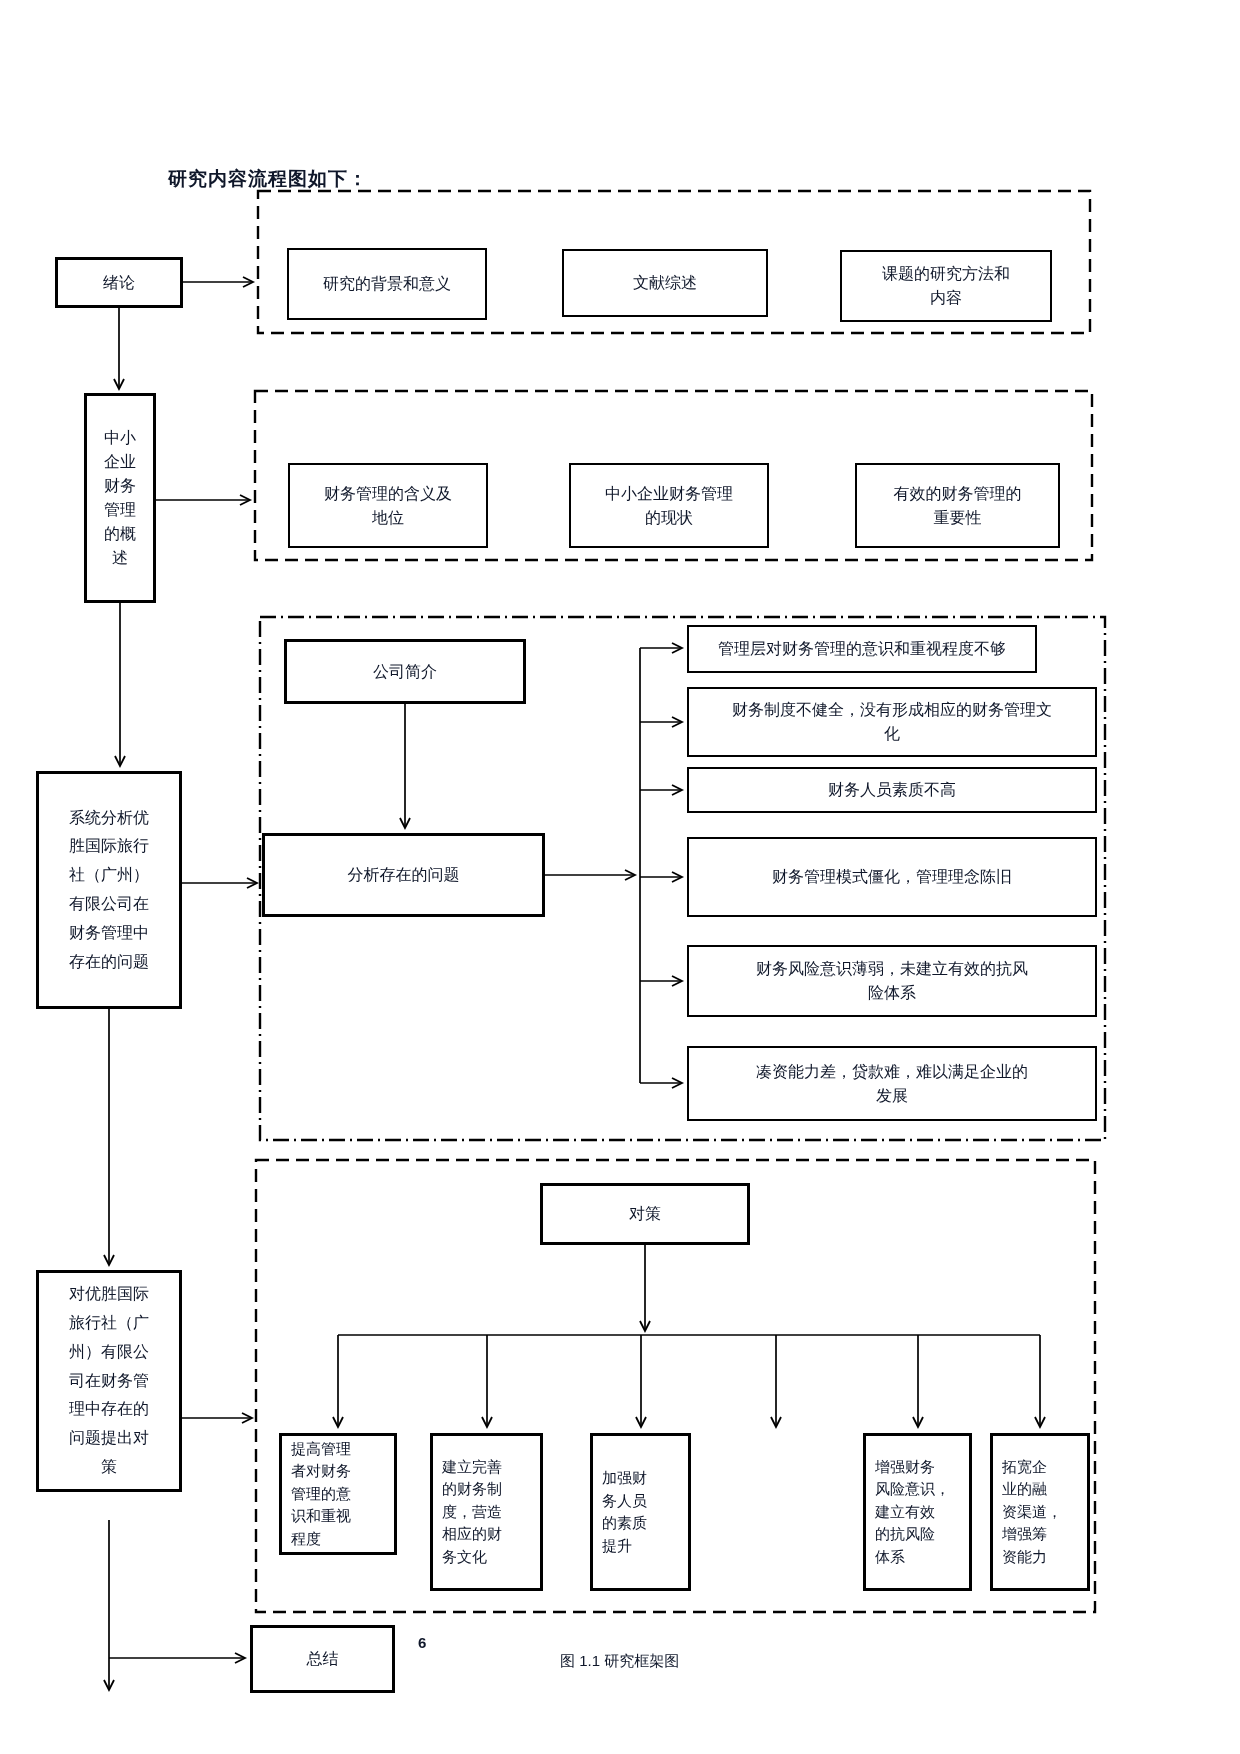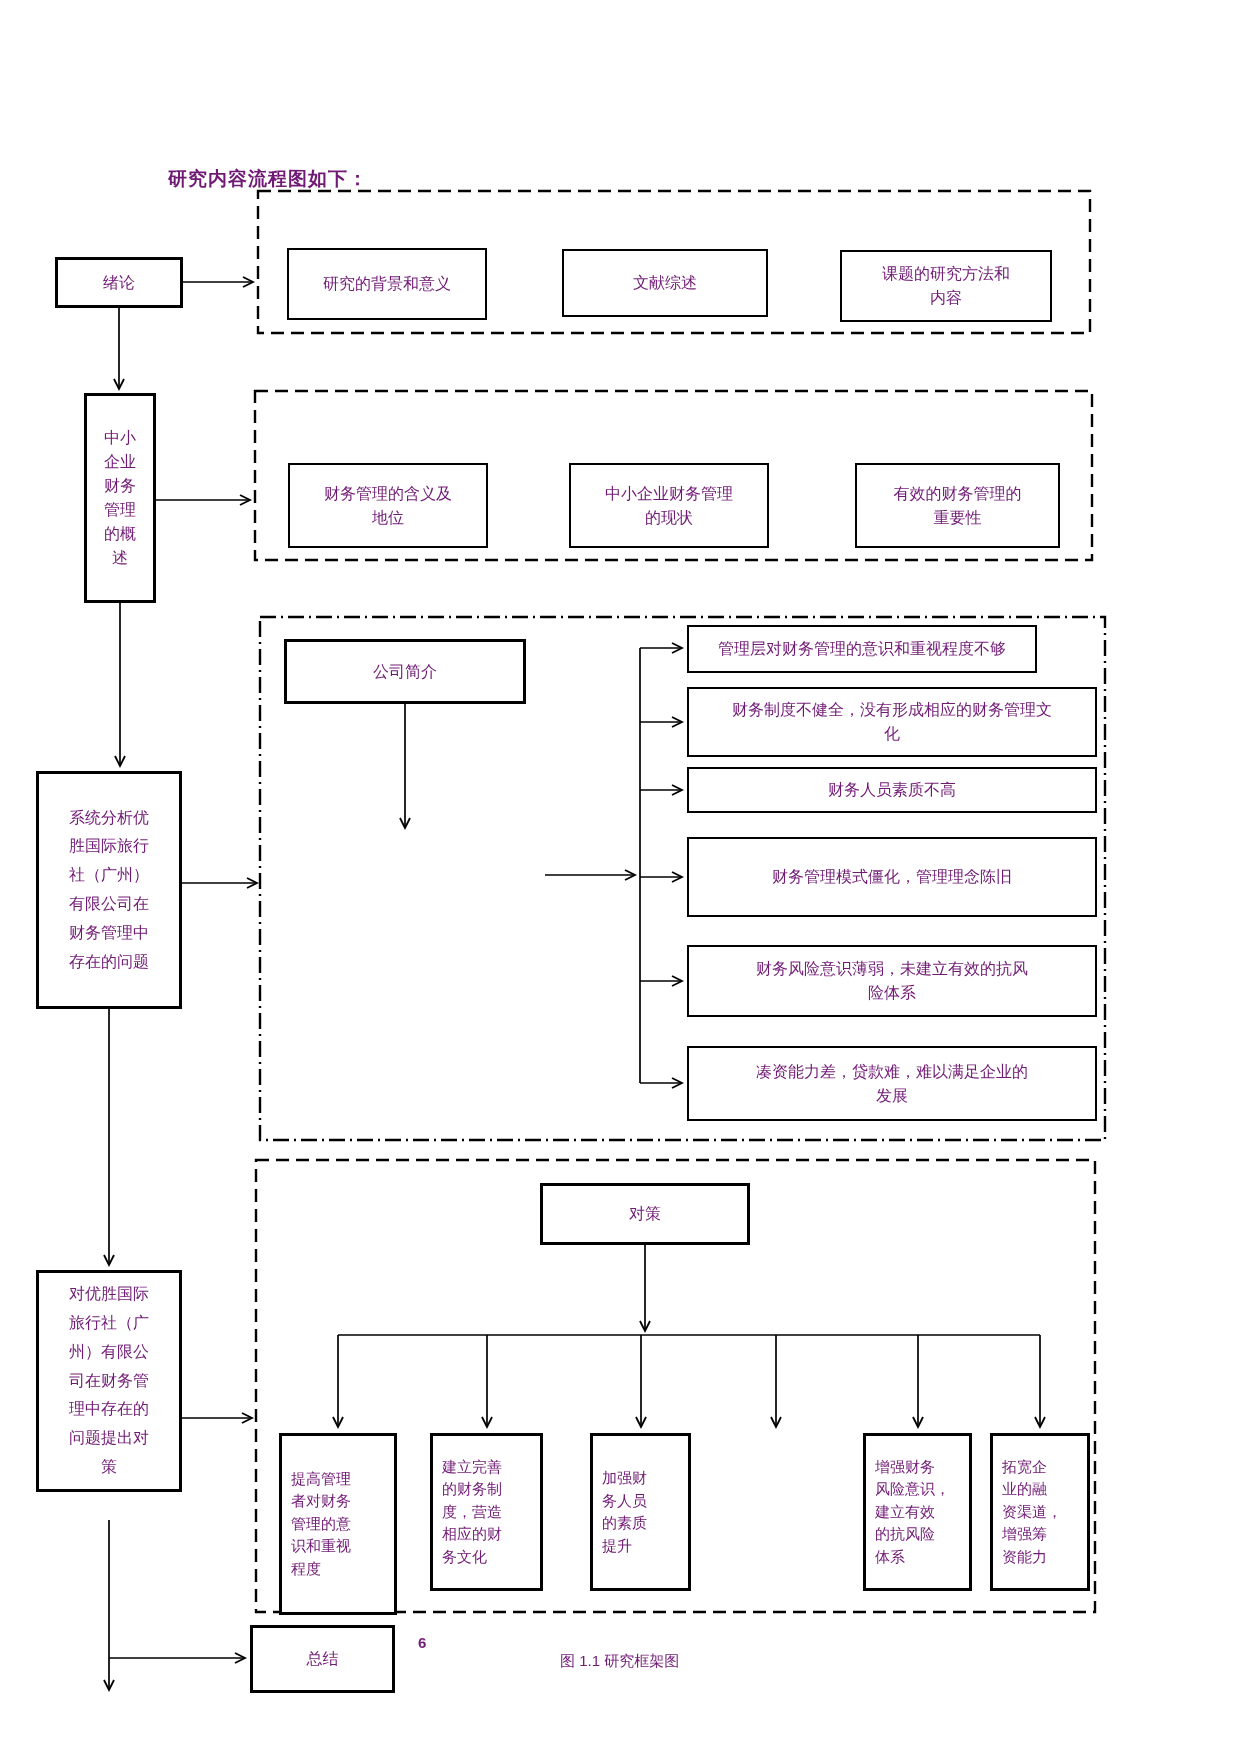--- a/index.html
+++ b/index.html
@@ -1,21 +1,21 @@
 <!DOCTYPE html>
 <html><head>
 <meta charset="utf-8">
 <style>
   html,body{margin:0;padding:0;background:#fff;}
   .canvas{
     position:relative;
     width:1240px;height:1754px;
     background:#fff;
     font-family:"Liberation Sans", sans-serif;
-    color:#701a75;
+    color:#0f172a;
     overflow:hidden;
   }
   .wires{position:absolute;left:0;top:0;width:1240px;height:1754px;}
   .box{
     position:absolute;
     box-sizing:border-box;
     background:#fff;
     border:2px solid #000;
     display:flex;
     align-items:center;
@@ -143,34 +143,35 @@
 内容</div>
 
   <div class="box" style="left:288px;top:463px;width:200px;height:85px">财务管理的含义及
 地位</div>
   <div class="box" style="left:569px;top:463px;width:200px;height:85px">中小企业财务管理
 的现状</div>
   <div class="box" style="left:855px;top:463px;width:205px;height:85px">有效的财务管理的
 重要性</div>
 
   <div class="box thick" style="left:284px;top:639px;width:242px;height:65px">公司简介</div>
+  <div class="box thick" style="left:262px;top:833px;width:283px;height:84px">分析存在的问题</div>
 
   <div class="box" style="left:687px;top:625px;width:350px;height:48px">管理层对财务管理的意识和重视程度不够</div>
   <div class="box" style="left:687px;top:687px;width:410px;height:70px">财务制度不健全，没有形成相应的财务管理文
 化</div>
   <div class="box" style="left:687px;top:767px;width:410px;height:46px">财务人员素质不高</div>
   <div class="box" style="left:687px;top:837px;width:410px;height:80px">财务管理模式僵化，管理理念陈旧</div>
   <div class="box" style="left:687px;top:945px;width:410px;height:72px">财务风险意识薄弱，未建立有效的抗风
 险体系</div>
   <div class="box" style="left:687px;top:1046px;width:410px;height:75px">凑资能力差，贷款难，难以满足企业的
 发展</div>
 
   <div class="box thick" style="left:540px;top:1183px;width:210px;height:62px">对策</div>
 
-  <div class="box thick sol" style="left:279px;top:1433px;width:118px;height:182px">提高管理
+  <div class="box thick sol" style="left:279px;top:1433px;width:118px;height:122px">提高管理
 者对财务
 管理的意
 识和重视
 程度</div>
   <div class="box thick sol" style="left:430px;top:1433px;width:113px;height:158px">建立完善
 的财务制
 度，营造
 相应的财
 务文化</div>
   <div class="box thick sol" style="left:590px;top:1433px;width:101px;height:158px">加强财

